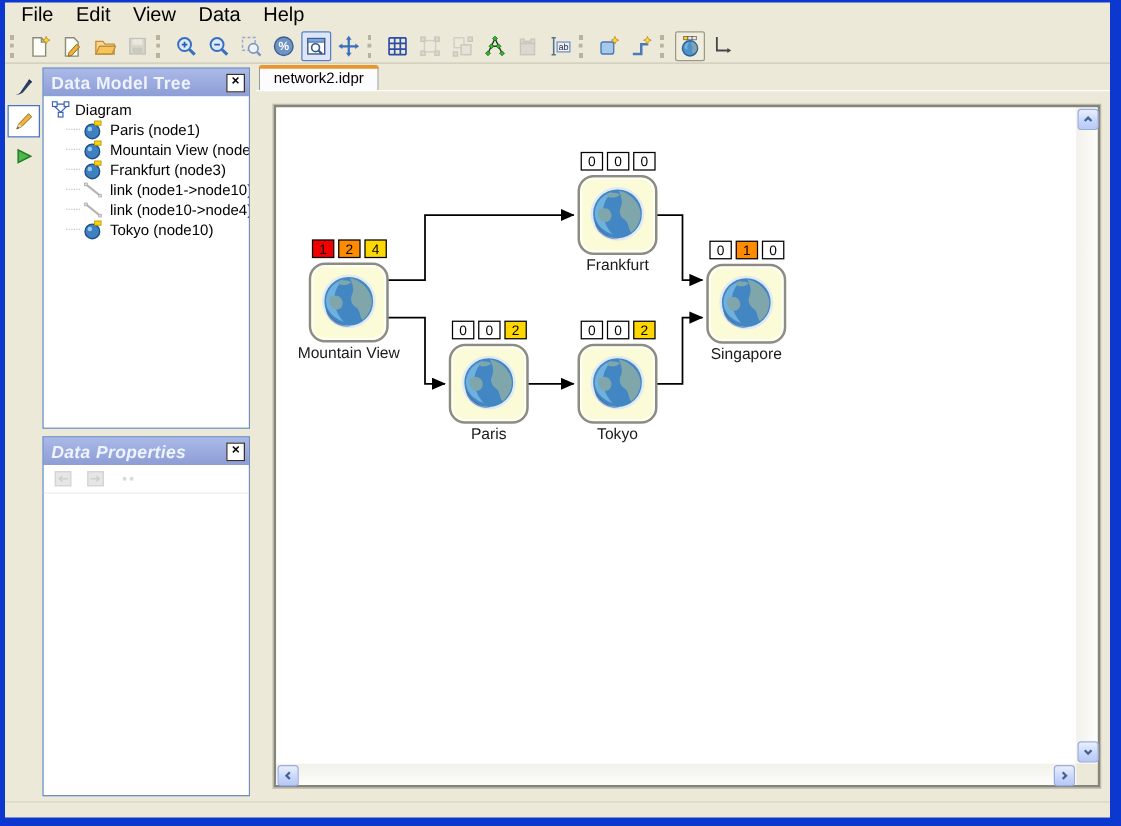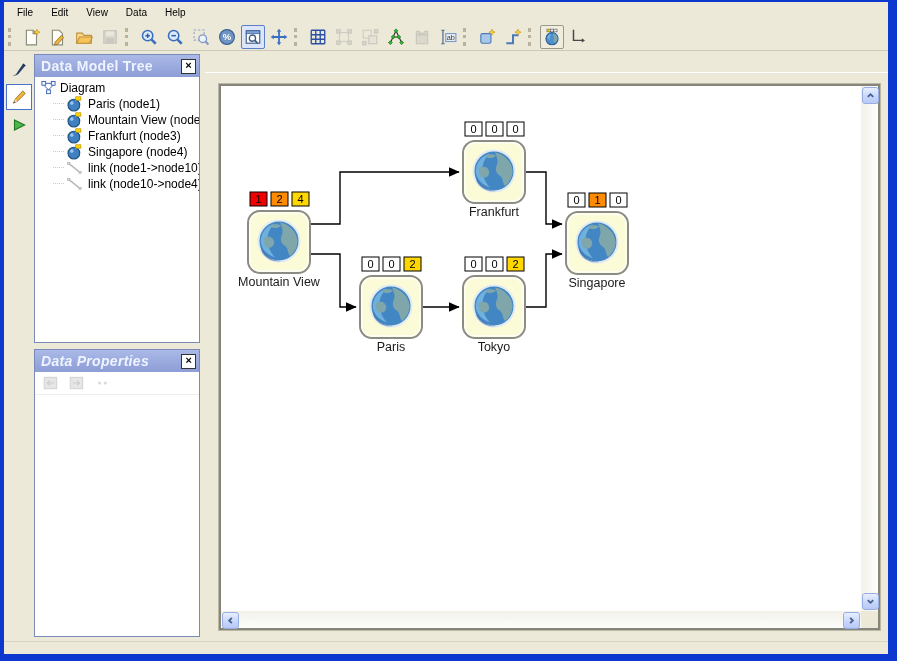--- a/index.html
+++ b/index.html
@@ -2,21 +2,21 @@
 <html><head>
 <meta charset="utf-8">
 <style>
   html,body{margin:0;padding:0;width:897px;height:661px;overflow:hidden;
     font-family:"Liberation Sans",sans-serif;-webkit-font-smoothing:antialiased;}
   .window{position:absolute;inset:0;box-sizing:border-box;
     border-style:solid;border-color:#0c38d0;border-width:2px 9px 7px 4px;
     background:#ece9d8;display:flex;flex-direction:column;}
   
   .menubar{height:21px;display:flex;align-items:center;padding-left:4px;
-    font-size:10px;color:#000;flex:0 0 auto;}
+    font-size:16px;color:#000;flex:0 0 auto;}
   .menu-item{padding:2px 9px;cursor:default;}
   
   .toolbar{height:27px;display:flex;align-items:center;padding-left:2px;
     border-bottom:1px solid #cdc9b8;flex:0 0 auto;}
   .grip{width:3px;height:18px;border-left:3px dotted #b9b39e;margin:0 5px 0 2px;}
   .tb-btn{width:22px;height:22px;display:flex;align-items:center;justify-content:center;
     border:1px solid transparent;border-radius:2px;margin:0 1px;}
   .tb-btn.active{border-color:#5a7fc8;background:#dce6f8;}
   .tb-btn.pressed{border-color:#9a9a8a;background:#f1eddd;}
   .tb-btn.disabled{opacity:.4;filter:grayscale(85%);}
@@ -356,48 +356,48 @@
                   <circle cx="5.2" cy="7.2" r="1.6" fill="#9cc6ea"></circle>
                   <rect x="8.6" y="1.6" width="4.6" height="3" fill="#ffd400" stroke="#b89000" stroke-width=".6"></rect>
                 </svg>
               </span>
               <span>Frankfurt (node3)</span>
             </div>
             <div class="tree-row tree-child">
               <span class="tree-dash"></span>
               <span class="icn">
                 <svg width="18" height="18" viewBox="0 0 16 16">
+                  <path d="M2.5 4 L12.5 12" stroke="#b4b4b4" stroke-width="1.4"></path>
+                  <rect x="1.5" y="3" width="2" height="2" fill="#d8d8d8" stroke="#aaa" stroke-width=".5"></rect>
+                  <rect x="11.5" y="11" width="2" height="2" fill="#d8d8d8" stroke="#aaa" stroke-width=".5"></rect>
+                </svg>
+              </span>
+              <span>link (node1-&gt;node10)</span>
+            </div>
+            <div class="tree-row tree-child">
+              <span class="tree-dash"></span>
+              <span class="icn">
+                <svg width="18" height="18" viewBox="0 0 16 16">
+                  <path d="M2.5 4 L12.5 12" stroke="#b4b4b4" stroke-width="1.4"></path>
+                  <rect x="1.5" y="3" width="2" height="2" fill="#d8d8d8" stroke="#aaa" stroke-width=".5"></rect>
+                  <rect x="11.5" y="11" width="2" height="2" fill="#d8d8d8" stroke="#aaa" stroke-width=".5"></rect>
+                </svg>
+              </span>
+              <span>link (node10-&gt;node4)</span>
+            </div>
+            <div class="tree-row tree-child">
+              <span class="tree-dash"></span>
+              <span class="icn">
+                <svg width="18" height="18" viewBox="0 0 16 16">
                   <circle cx="7" cy="9" r="5.2" fill="#3f81c0" stroke="#1c4f86"></circle>
                   <circle cx="5.2" cy="7.2" r="1.6" fill="#9cc6ea"></circle>
                   <rect x="8.6" y="1.6" width="4.6" height="3" fill="#ffd400" stroke="#b89000" stroke-width=".6"></rect>
                 </svg>
               </span>
-              <span>Singapore (node4)</span>
-            </div>
-            <div class="tree-row tree-child">
-              <span class="tree-dash"></span>
-              <span class="icn">
-                <svg width="18" height="18" viewBox="0 0 16 16">
-                  <path d="M2.5 4 L12.5 12" stroke="#b4b4b4" stroke-width="1.4"></path>
-                  <rect x="1.5" y="3" width="2" height="2" fill="#d8d8d8" stroke="#aaa" stroke-width=".5"></rect>
-                  <rect x="11.5" y="11" width="2" height="2" fill="#d8d8d8" stroke="#aaa" stroke-width=".5"></rect>
-                </svg>
-              </span>
-              <span>link (node1-&gt;node10)</span>
-            </div>
-            <div class="tree-row tree-child">
-              <span class="tree-dash"></span>
-              <span class="icn">
-                <svg width="18" height="18" viewBox="0 0 16 16">
-                  <path d="M2.5 4 L12.5 12" stroke="#b4b4b4" stroke-width="1.4"></path>
-                  <rect x="1.5" y="3" width="2" height="2" fill="#d8d8d8" stroke="#aaa" stroke-width=".5"></rect>
-                  <rect x="11.5" y="11" width="2" height="2" fill="#d8d8d8" stroke="#aaa" stroke-width=".5"></rect>
-                </svg>
-              </span>
-              <span>link (node10-&gt;node4)</span>
+              <span>Tokyo (node10)</span>
             </div>
           </div>
       </div>
 
       <div class="panel props-panel">
         <div class="panel-title">
           <span class="txt">Data Properties</span>
           <span class="close-btn">×</span>
         </div>
         <div class="props-tools" id="props-tools">
@@ -424,20 +424,23 @@
                   <circle cx="10" cy="8" r="1.4" fill="#a8a492"></circle>
                 </svg>
               </span>
             </div>
           </div>
         <div class="panel-body"></div>
       </div>
     </div>
 
     <div class="main">
+      <div class="tabrow" id="tabrow">
+          <div class="tab selected">network2.idpr</div>
+        </div>
       <div class="tabpanel">
         <div class="canvas-frame">
           <div class="canvas-view" id="canvas-view">
               <svg width="641" height="519" viewBox="0 0 641 519">
                 <defs>
                   <marker id="arrow" markerWidth="9" markerHeight="8" refX="7.5" refY="3.5" orient="auto">
                     <path d="M0 0 L8 3.5 L0 7 z" fill="#000"></path>
                   </marker>
                   <symbol id="globe" viewBox="0 0 46 46">
                     <circle cx="23" cy="23" r="20.5" fill="#4386c4" stroke="#dfeaf4" stroke-width="2"></circle>

